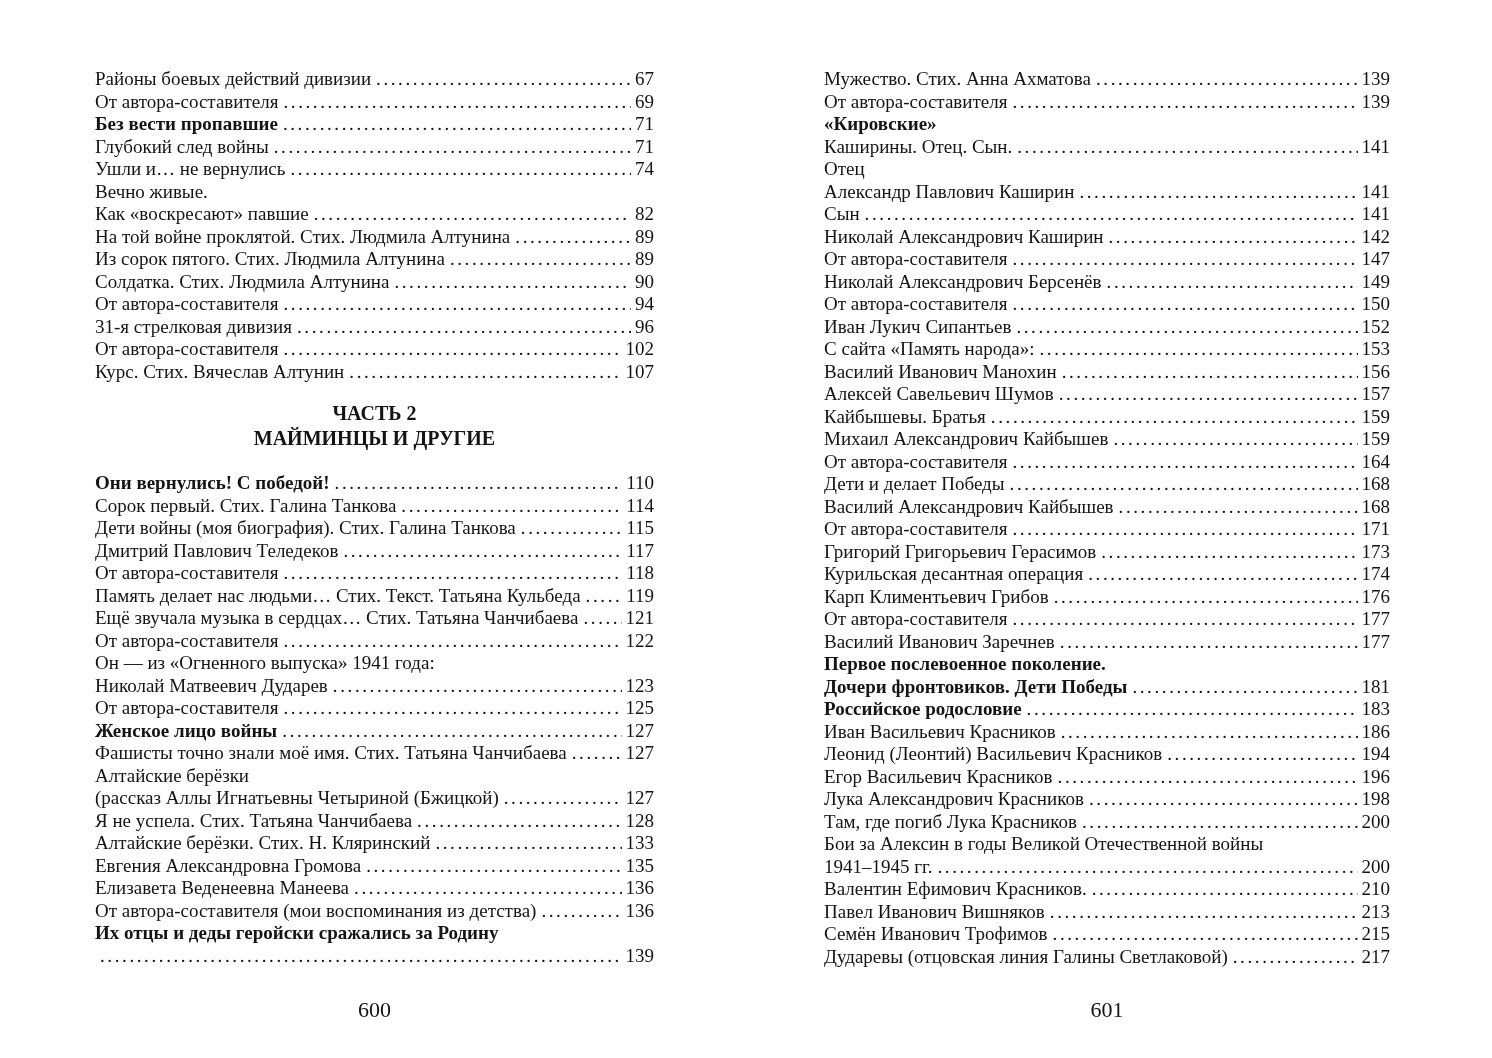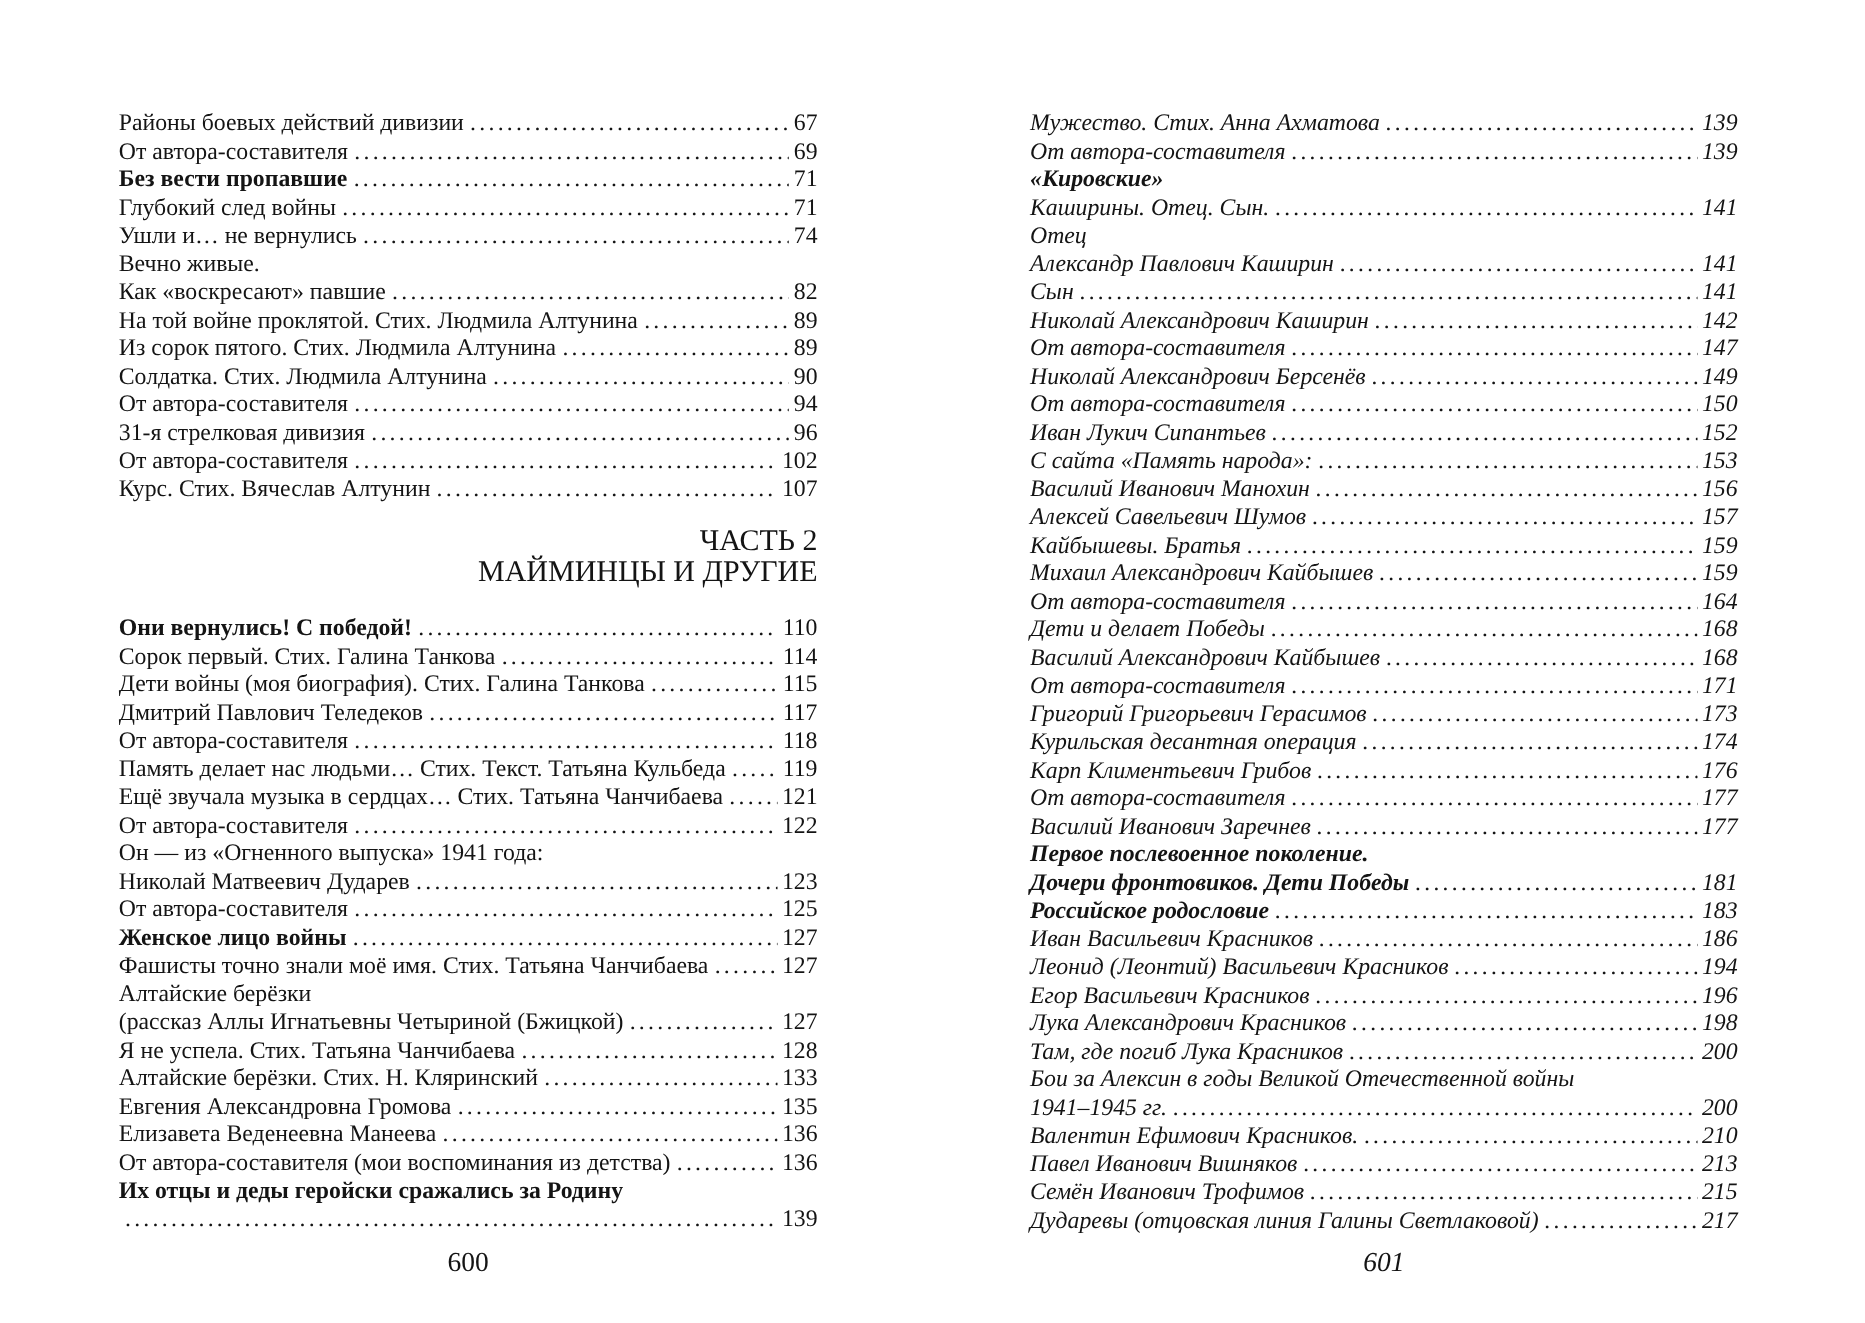--- a/index.html
+++ b/index.html
@@ -15,22 +15,22 @@
     overflow: hidden;
     font-family: "Liberation Serif", "DejaVu Serif", serif;
     color: #141414;
   }
   .page {
     position: absolute;
     top: 0;
     height: 1058px;
   }
   .page.left  { left: 95px;  width: 559px; }
-  .page.right { left: 824px; width: 566px; font-style: italic; }
-  .content { padding-top: 68px; margin-top: 20px; }
+  .page.right { left: 824px; width: 566px; }
+  .content { padding-top: 68px; }
   .entry {
     display: flex;
     align-items: baseline;
     line-height: 22.5px;
     font-size: 19px;
     white-space: nowrap;
   }
   .entry .t { flex: 0 0 auto; }
   .entry.bold .t { font-weight: 700; }
   .dots {
@@ -40,23 +40,23 @@
     margin: 0 2px 0 5px;
   }
   .dots::after {
     content: "................................................................................................................................................";
     letter-spacing: 2.6px;
     font-size: 19px;
   }
   .pg { flex: 0 0 auto; padding-left: 2px; }
   .part-heading {
     margin: 18px 0 21px 0;
-    text-align: right;
-    font-weight: 400;
-    font-size: 24px;
+    text-align: center;
+    font-weight: 700;
+    font-size: 20px;
     line-height: 25px;
   }
   .folio {
     position: absolute;
     left: 0;
     right: 0;
     bottom: 35px;
     text-align: center;
     font-size: 22px;
   }

